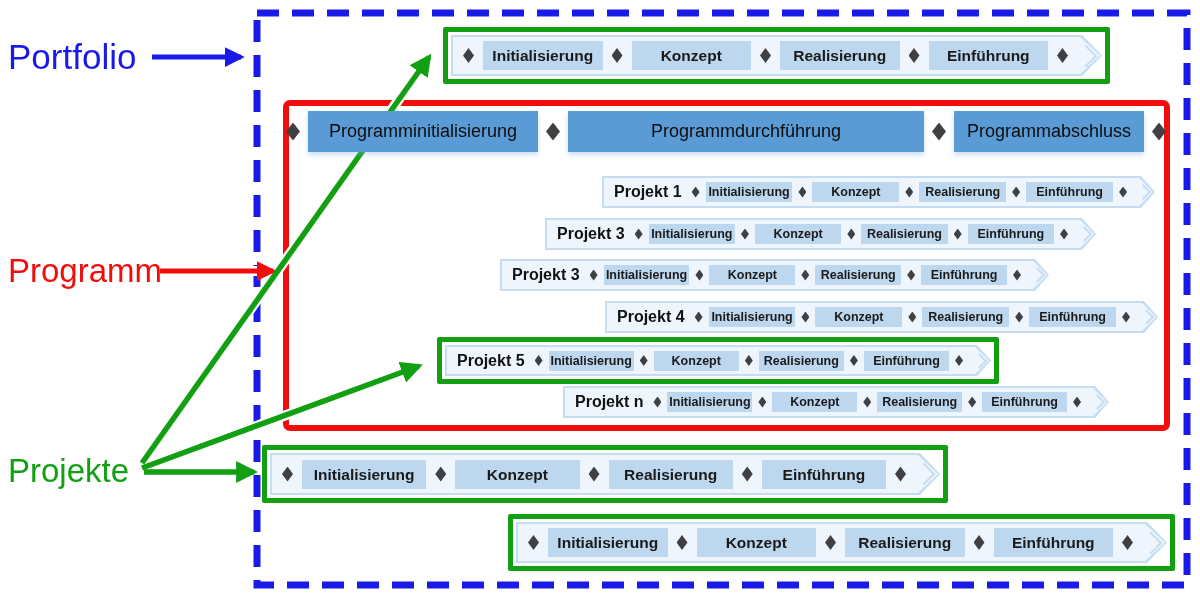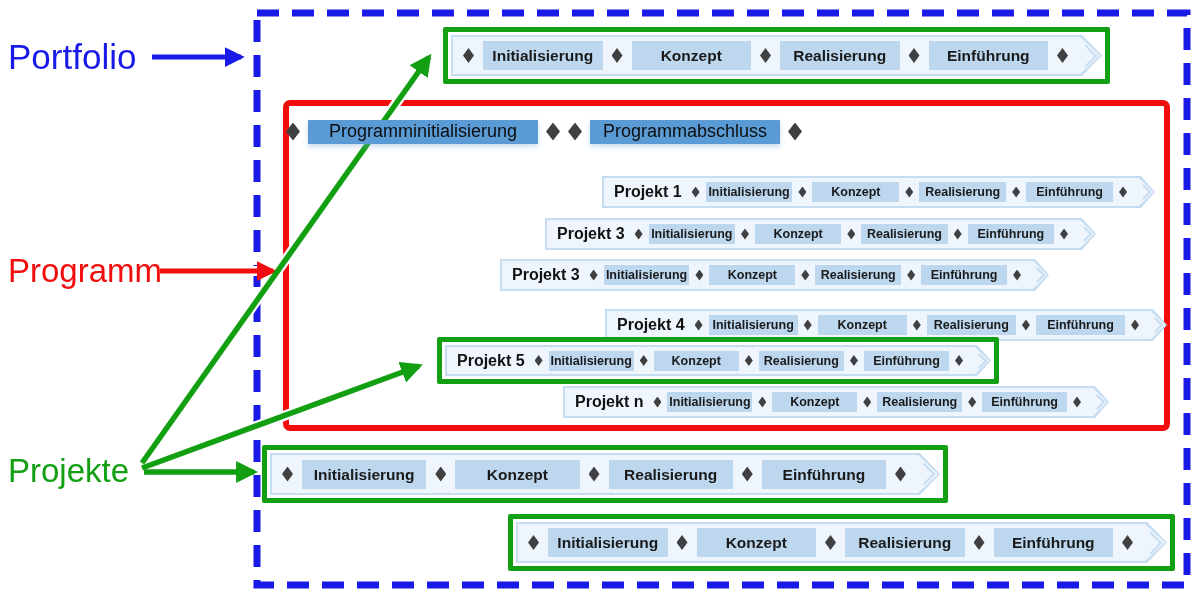--- a/index.html
+++ b/index.html
@@ -65,31 +65,31 @@
   .dm { flex:0 0 auto; background:var(--diamond_gray);
         clip-path:polygon(50% 0,100% 50%,50% 100%,0 50%); width:11px; height:15px; }
   .pbar.s .dm { width:8px; height:11px; }
 
   .row-label { flex:0 0 auto; font-size:16px; color:#111; white-space:nowrap; margin-right:4px; }
 
   
   #row-p1 { left:602px; top:176px; width:553px; height:32px; }
   #row-p2 { left:545px; top:218px; width:551px; height:32px; }
   #row-p3 { left:500px; top:259px; width:549px; height:32px; }
-  #row-p4 { left:605px; top:309px; width:553px; height:32px;padding-left:9px; }
+  #row-p4 { left:605px; top:301px; width:553px; height:32px; }
   #row-pn { left:563px; top:386px; width:546px; height:32px; }
 
   
   #program-bar {
     position:absolute; z-index:4; left:286px; top:111px; width:884px; height:41px;
     display:flex; align-items:center; gap:8px;
   }
   #program-bar .dm { width:14px; height:18px; }
   .pseg {
-    background:var(--program_bar_blue); height:24px; display:flex; align-items:center;
+    background:var(--program_bar_blue); height:41px; display:flex; align-items:center;
     justify-content:center; font-size:18px; color:#0d0d0d; white-space:nowrap;
     box-shadow:0 3px 5px rgba(130,175,220,.4);
   }
   #pseg-0 { width:230px; } #pseg-1 { width:356px; } #pseg-2 { width:190px; }
 
   
   .casing { stroke:#ffffff; stroke-width:10; fill:none; }
   .arrow-blue  { stroke:var(--portfolio_blue); stroke-width:5;   fill:none; }
   .arrow-red   { stroke:var(--programm_red);   stroke-width:5;   fill:none; }
   .arrow-green { stroke:var(--projekte_green); stroke-width:5.5; fill:none; }
@@ -151,20 +151,21 @@
           <span class="dm"></span>
         </div>
       <span class="tip-chevron"></span>
     </div>
   </div>
 
   <div id="program-bar">
     <span class="dm"></span>
     <div class="pseg" id="pseg-0">Programminitialisierung</div>
     <span class="dm"></span>
+    <div class="pseg" id="pseg-1">Programmdurchführung</div>
     <span class="dm"></span>
     <div class="pseg" id="pseg-2">Programmabschluss</div>
     <span class="dm"></span>
   </div>
 
   <div class="pbar s" id="row-p1">
     <div class="pbar-fill"></div>
     <div class="pbar-content">
       <span class="row-label">Projekt 1</span>
       <div class="pbar-content-inner" style="display:contents"><span class="dm"></span><span class="phase-box">Initialisierung</span><span class="dm"></span><span class="phase-box">Konzept</span><span class="dm"></span><span class="phase-box">Realisierung</span><span class="dm"></span><span class="phase-box">Einführung</span><span class="dm"></span></div>

